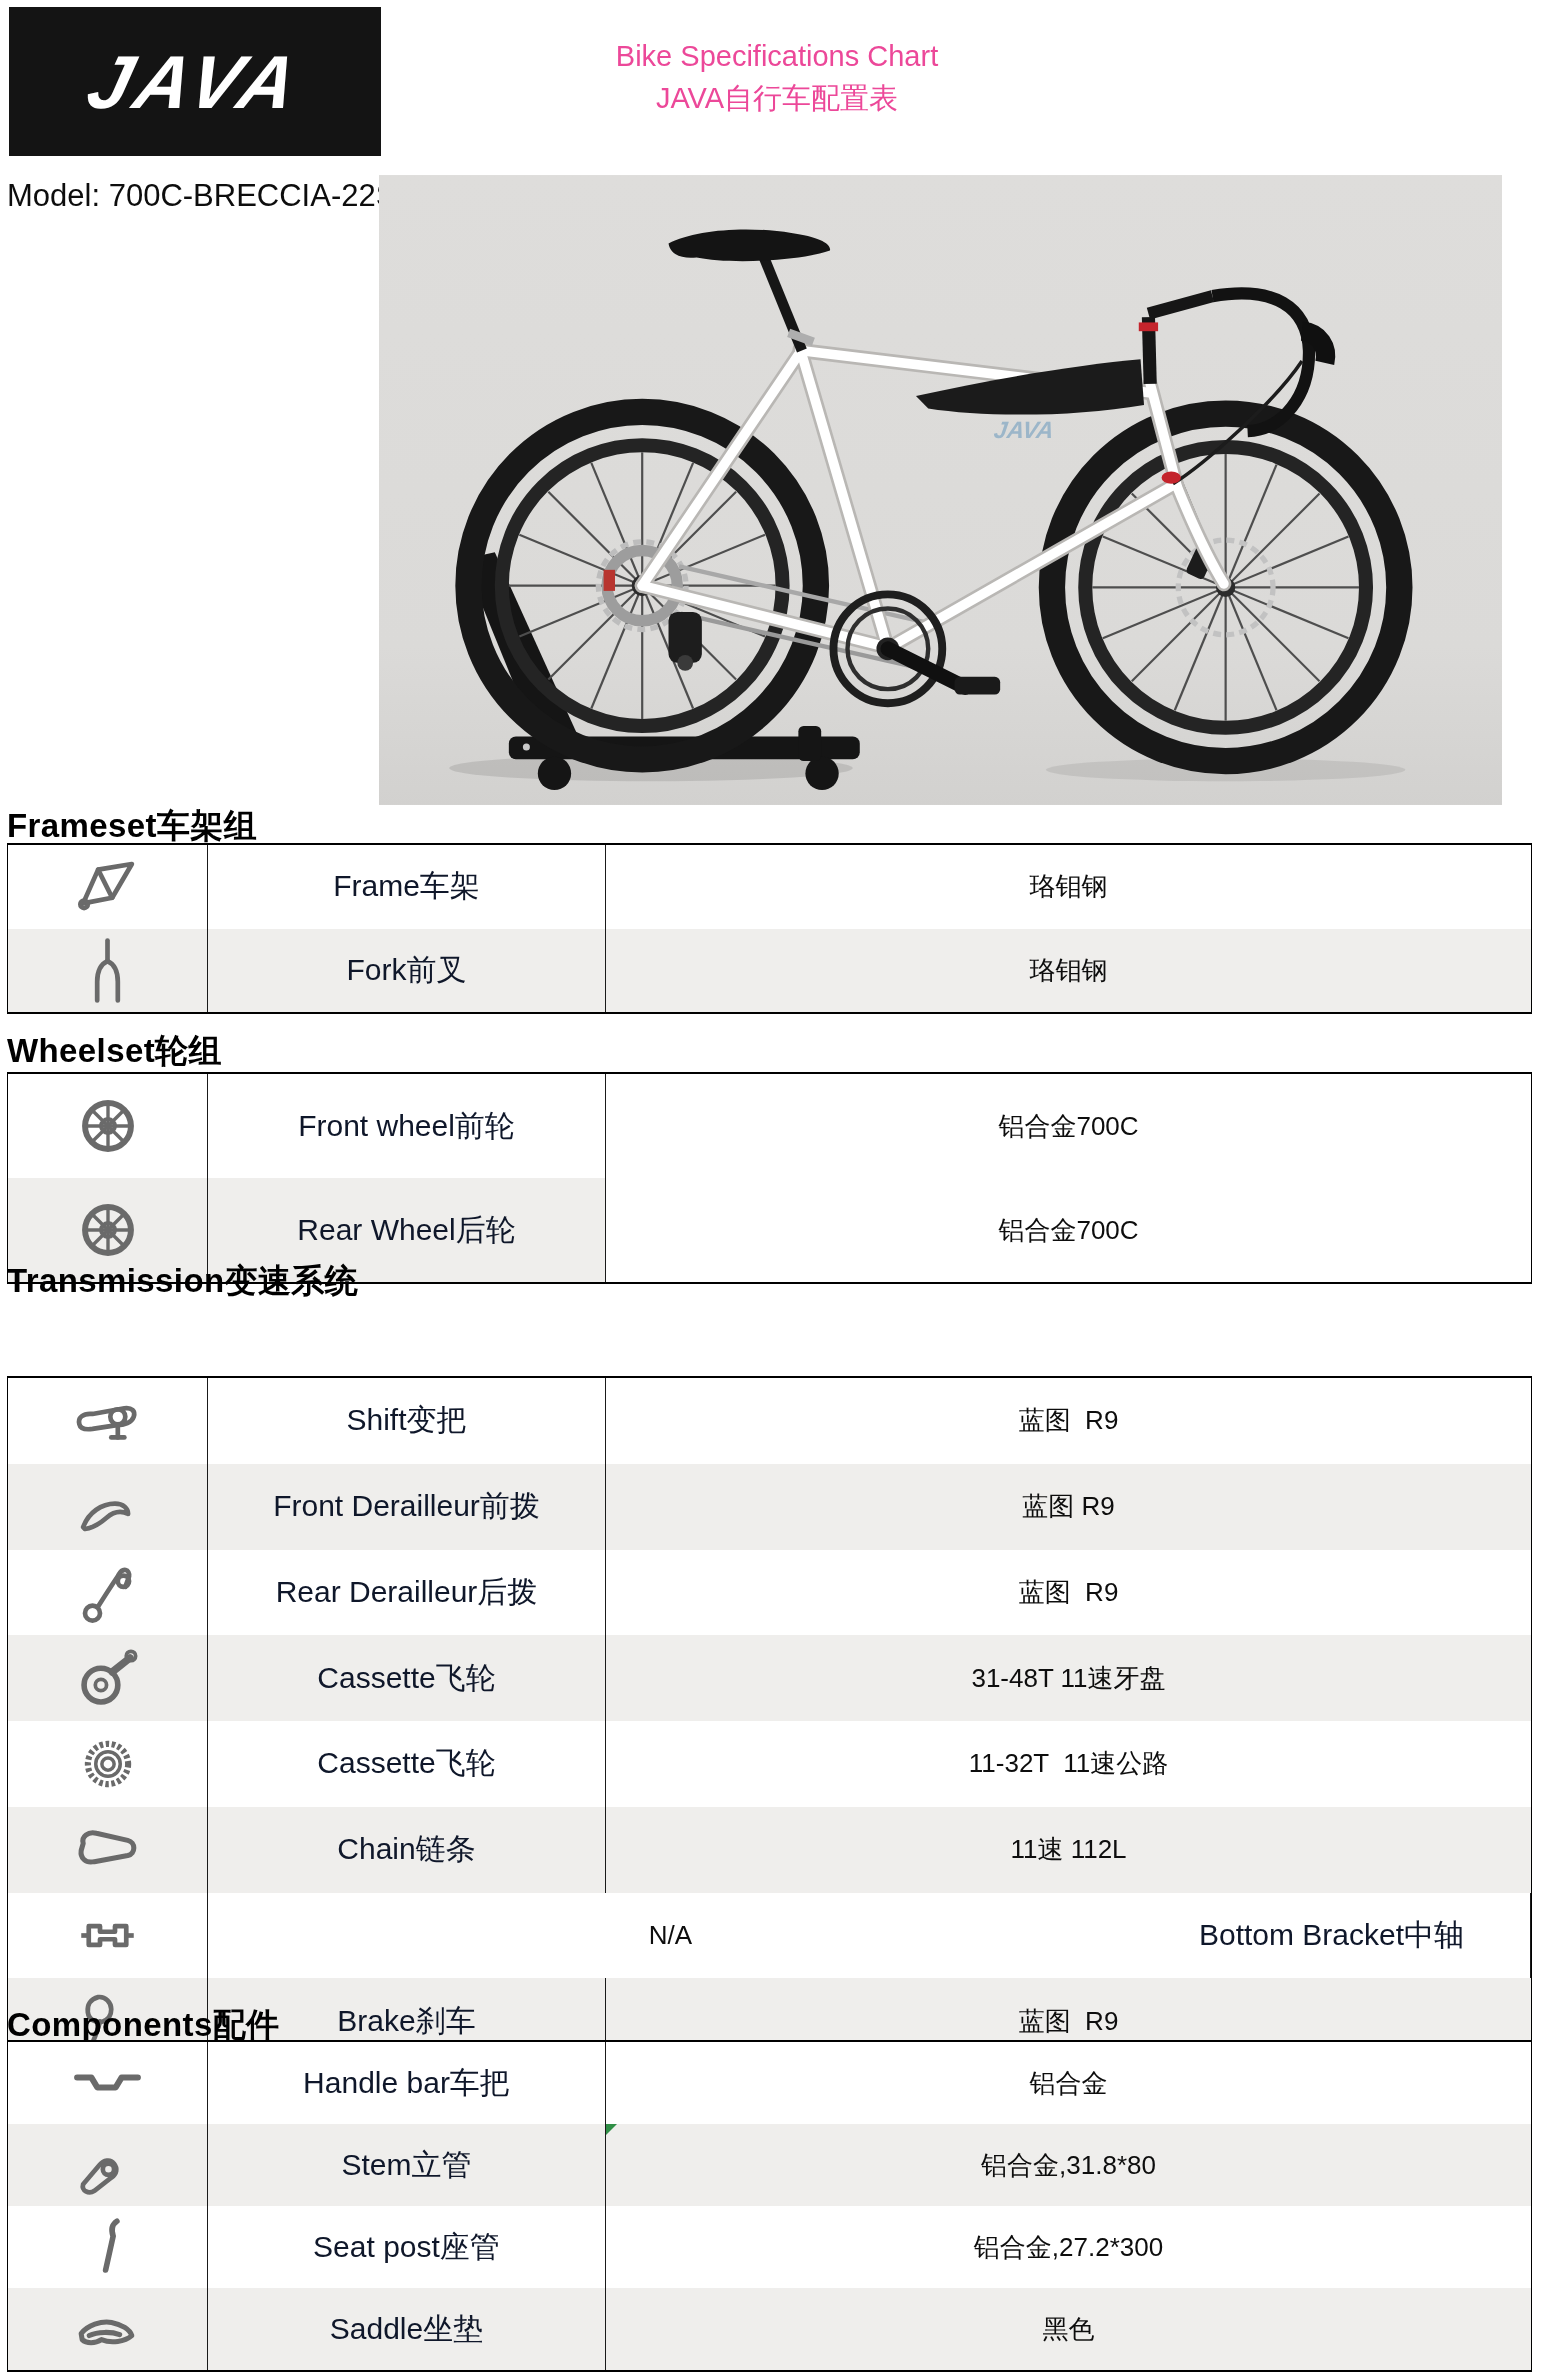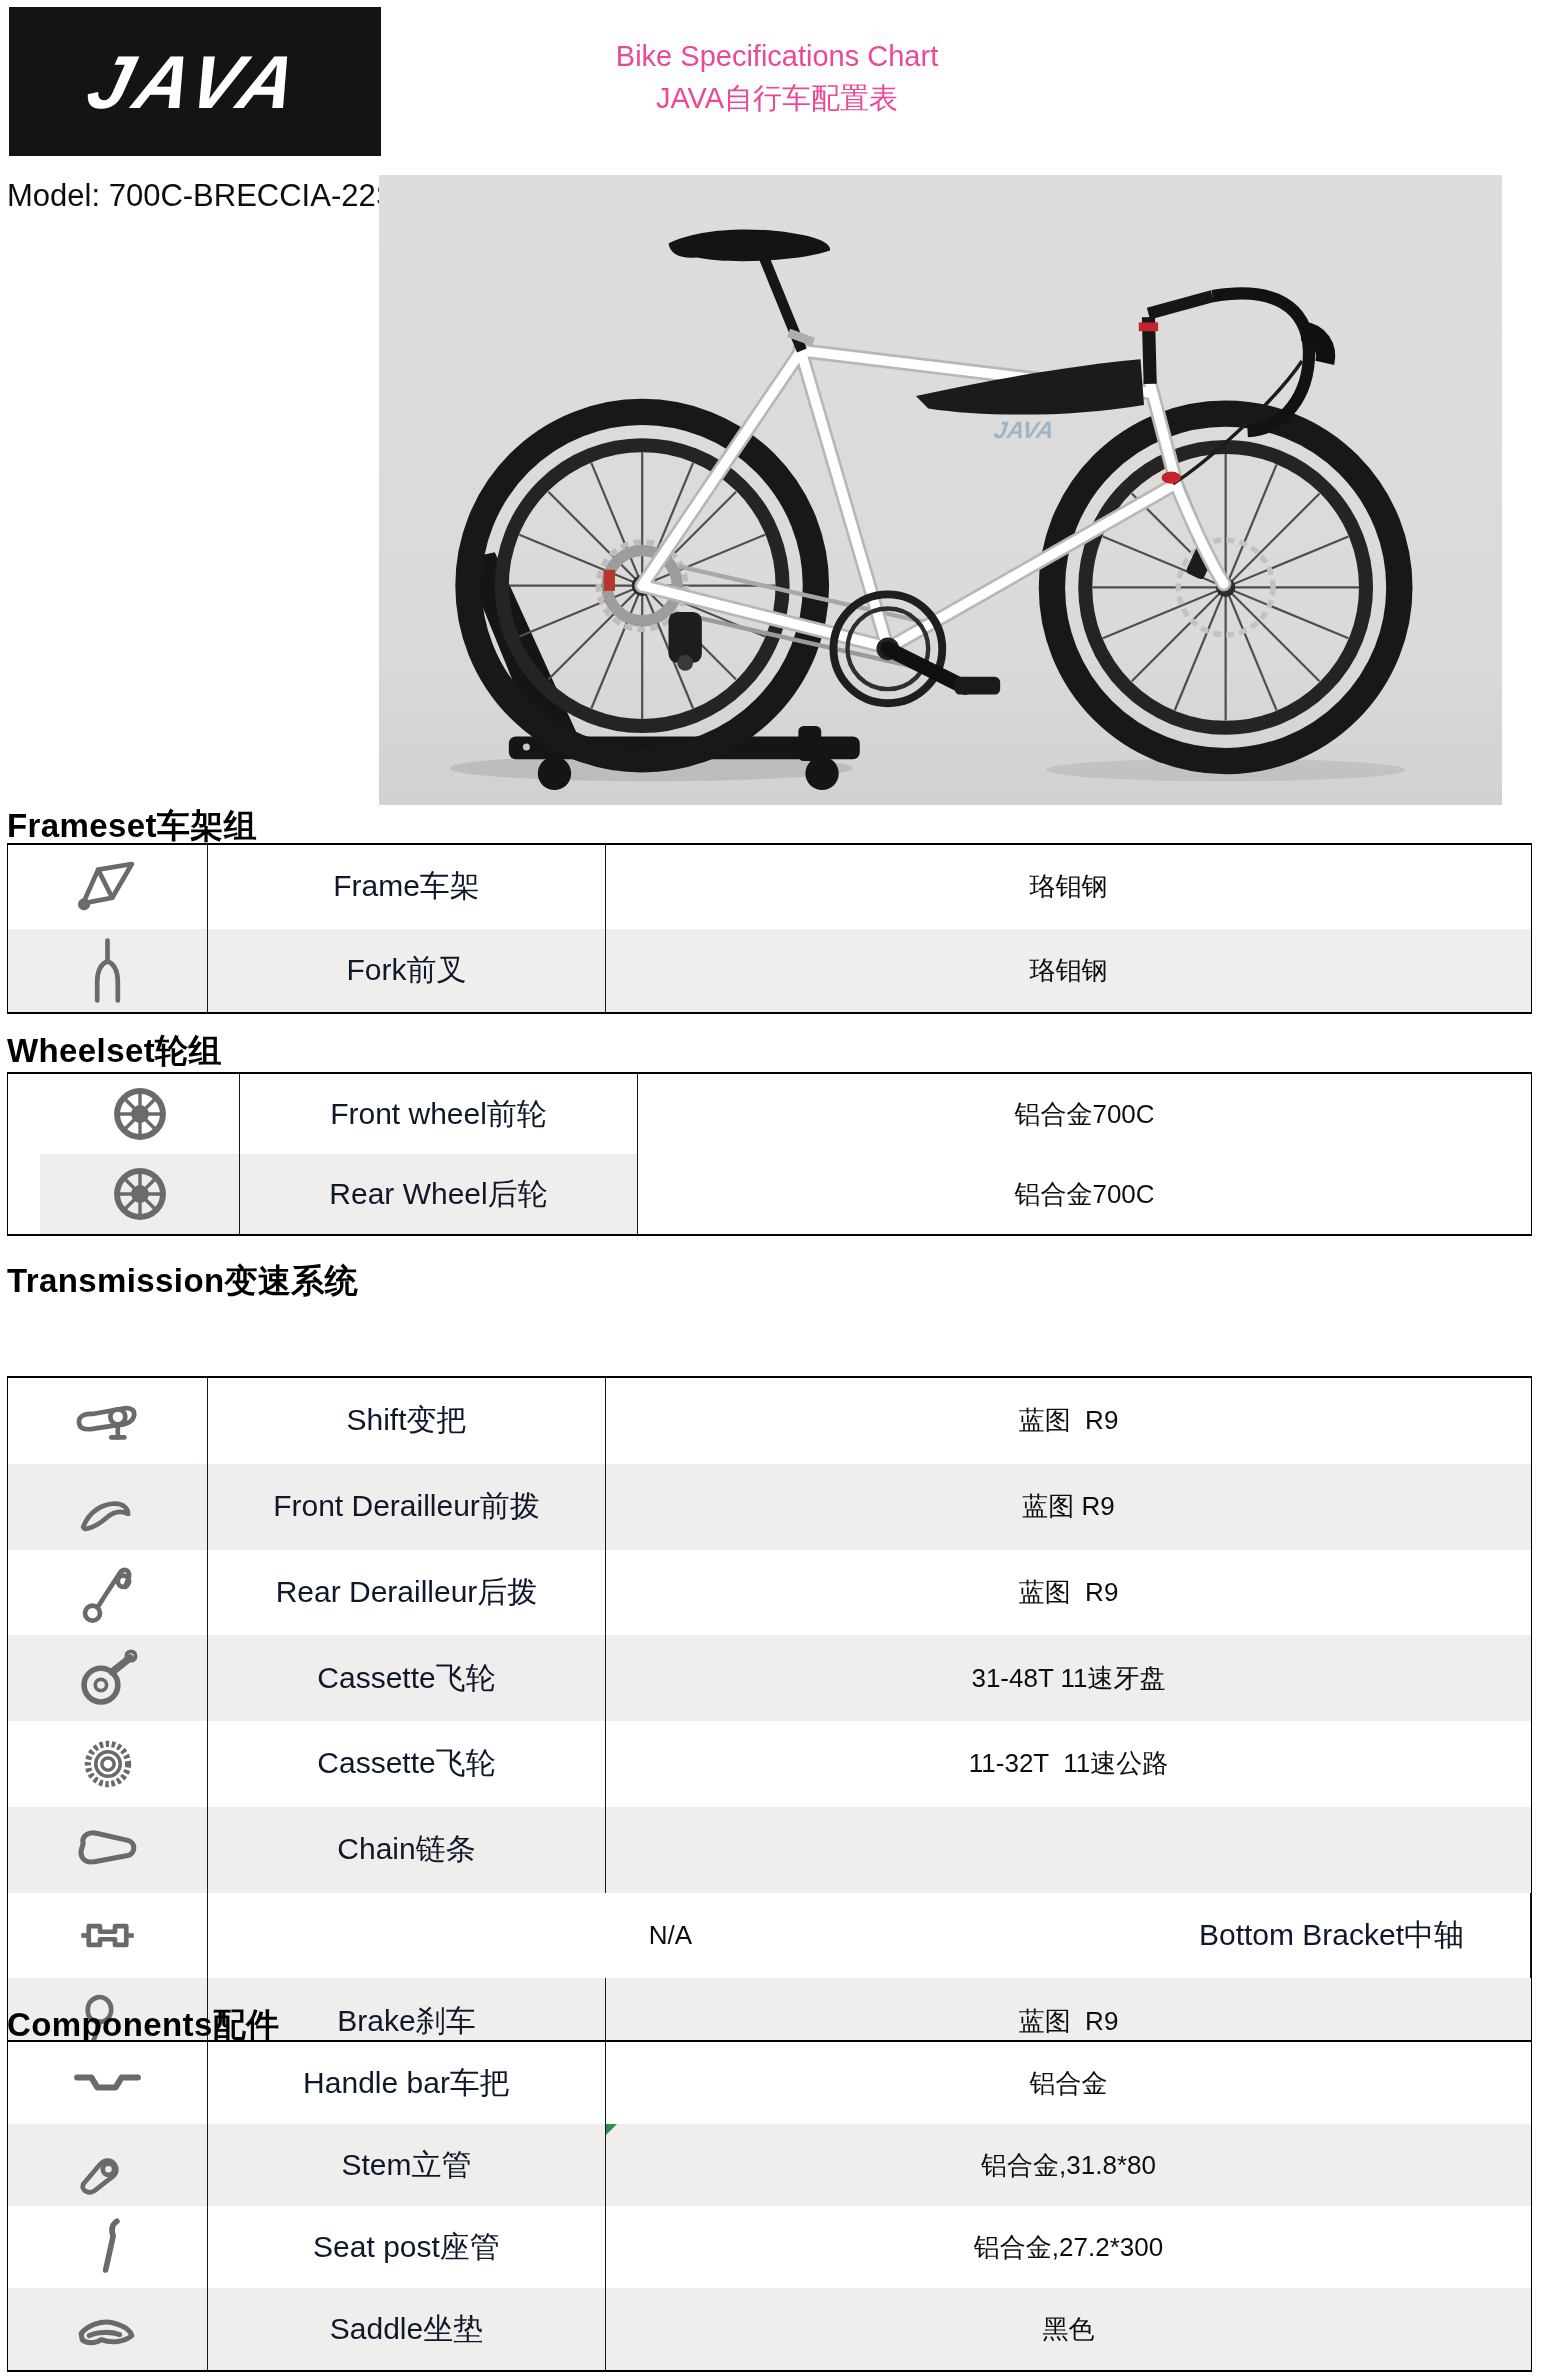--- a/index.html
+++ b/index.html
@@ -23,21 +23,21 @@
   .row.alt{background:#efeeec;}
   .cell{display:flex;align-items:center;justify-content:center;box-sizing:border-box;}
   .cell-icon{width:200px;border-right:1.8px solid #1a1a1a;}
   .cell-label{width:398px;border-right:1.8px solid #1a1a1a;font-size:30px;color:#0f172a;}
   .cell-value{flex:1;font-size:26px;color:#0d0d0d;white-space:pre-wrap;position:relative;}
   .cell-value.force-white{background:#fff;}
   .icon svg{display:block;}
   .comment-marker{position:absolute;top:0;left:0;width:0;height:0;
         border-top:11.4px solid #2f8f46;border-right:11.4px solid transparent;}
   #t1{top:843px;height:171px;} #h1{top:804px;}
-  #t2{top:1072px;height:164px;padding-left:32px;} #h2{top:1029px;}
+  #t2{top:1072px;height:212px;} #h2{top:1029px;}
   #t3{top:1376px;height:690px;} #h3{top:1259px;}
   #t4{top:2040px;height:332px;} #h4{top:2003px;}
 </style>
 </head>
 <body>
 
 <div class="page">
 
   <div class="logo">
     <span class="logo-word">JAVA</span>
@@ -286,20 +286,21 @@
       <div class="cell cell-label">Cassette飞轮</div>
       <div class="cell cell-value">11-32T  11速公路</div>
     </div>
     <div class="row alt">
       <div class="cell cell-icon icon">
         <svg width="81" height="81" viewBox="0 0 80 80" fill="none" stroke="#6a6a6a" stroke-width="5" stroke-linejoin="round">
           <path d="M16,34 C14,27 21,22 29,24 L60,31 C68,33 68,44 60,46 L27,52 C18,54 13,48 14,41 Z"></path>
         </svg>
       </div>
       <div class="cell cell-label">Chain链条</div>
+      <div class="cell cell-value">11速 112L</div>
     </div>
     <div class="row">
       <div class="cell cell-icon icon">
         <svg width="75" height="75" viewBox="0 0 80 80" fill="none" stroke="#6a6a6a" stroke-width="5" stroke-linejoin="round">
           <path d="M20,30 L32,30 L32,36 L48,36 L48,30 L60,30 L60,50 L48,50 L48,44 L32,44 L32,50 L20,50 Z"></path>
           <line x1="12" y1="40" x2="20" y2="40"></line>
             <line x1="60" y1="40" x2="68" y2="40"></line>
         </svg>
       </div>
       <div class="cell cell-value">N/A</div>

